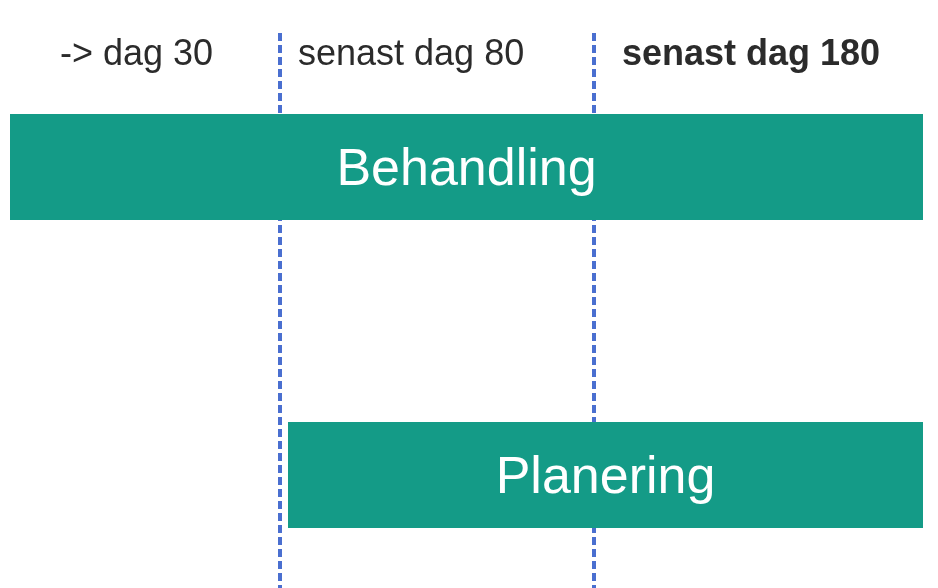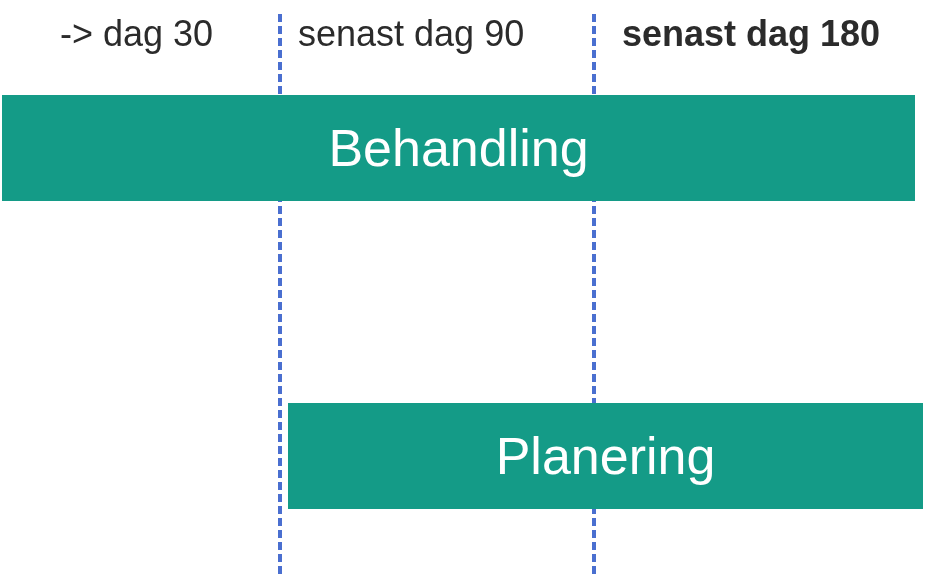--- a/index.html
+++ b/index.html
@@ -8,20 +8,21 @@
     width: 938px;
     height: 588px;
     background: #ffffff;
     font-family: "Segoe UI", Arial, sans-serif;
     overflow: hidden;
   }
   .stage {
     position: relative;
     width: 938px;
     height: 432px;
+    margin-top: 19px;
   }
   .divider {
     position: absolute;
     top: 14px;
     width: 0;
     height: 560px;
     border-left-width: 4px;
     border-left-style: dashed;
     border-left-color: #4a6fd0;
   }
@@ -48,29 +49,29 @@
     display: block;
   }
 </style>
 </head>
 <body>
 
 <div class="stage">
 
   <div class="header-label" style="left:60px;">-&gt; dag 30</div>
 
-  <div class="header-label" style="left:298px;">senast dag 90</div>
+  <div class="header-label" style="left:298px;">senast dag 80</div>
 
   <div class="header-label" style="left:622px;font-weight:bold;">senast dag 180</div>
 
   <div class="divider" style="left:278px;"></div>
 
   <div class="divider" style="left:592px;"></div>
 
-  <div class="bar" style="left:2px; top:95px; width:913px; height:106px;">
+  <div class="bar" style="left:10px; top:95px; width:913px; height:106px;">
     <span>Behandling</span>
   </div>
 
 
   <div class="bar" style="left:288px; top:403px; width:635px; height:106px;">
     <span>Planering</span>
   </div>
 
 </div>
 

